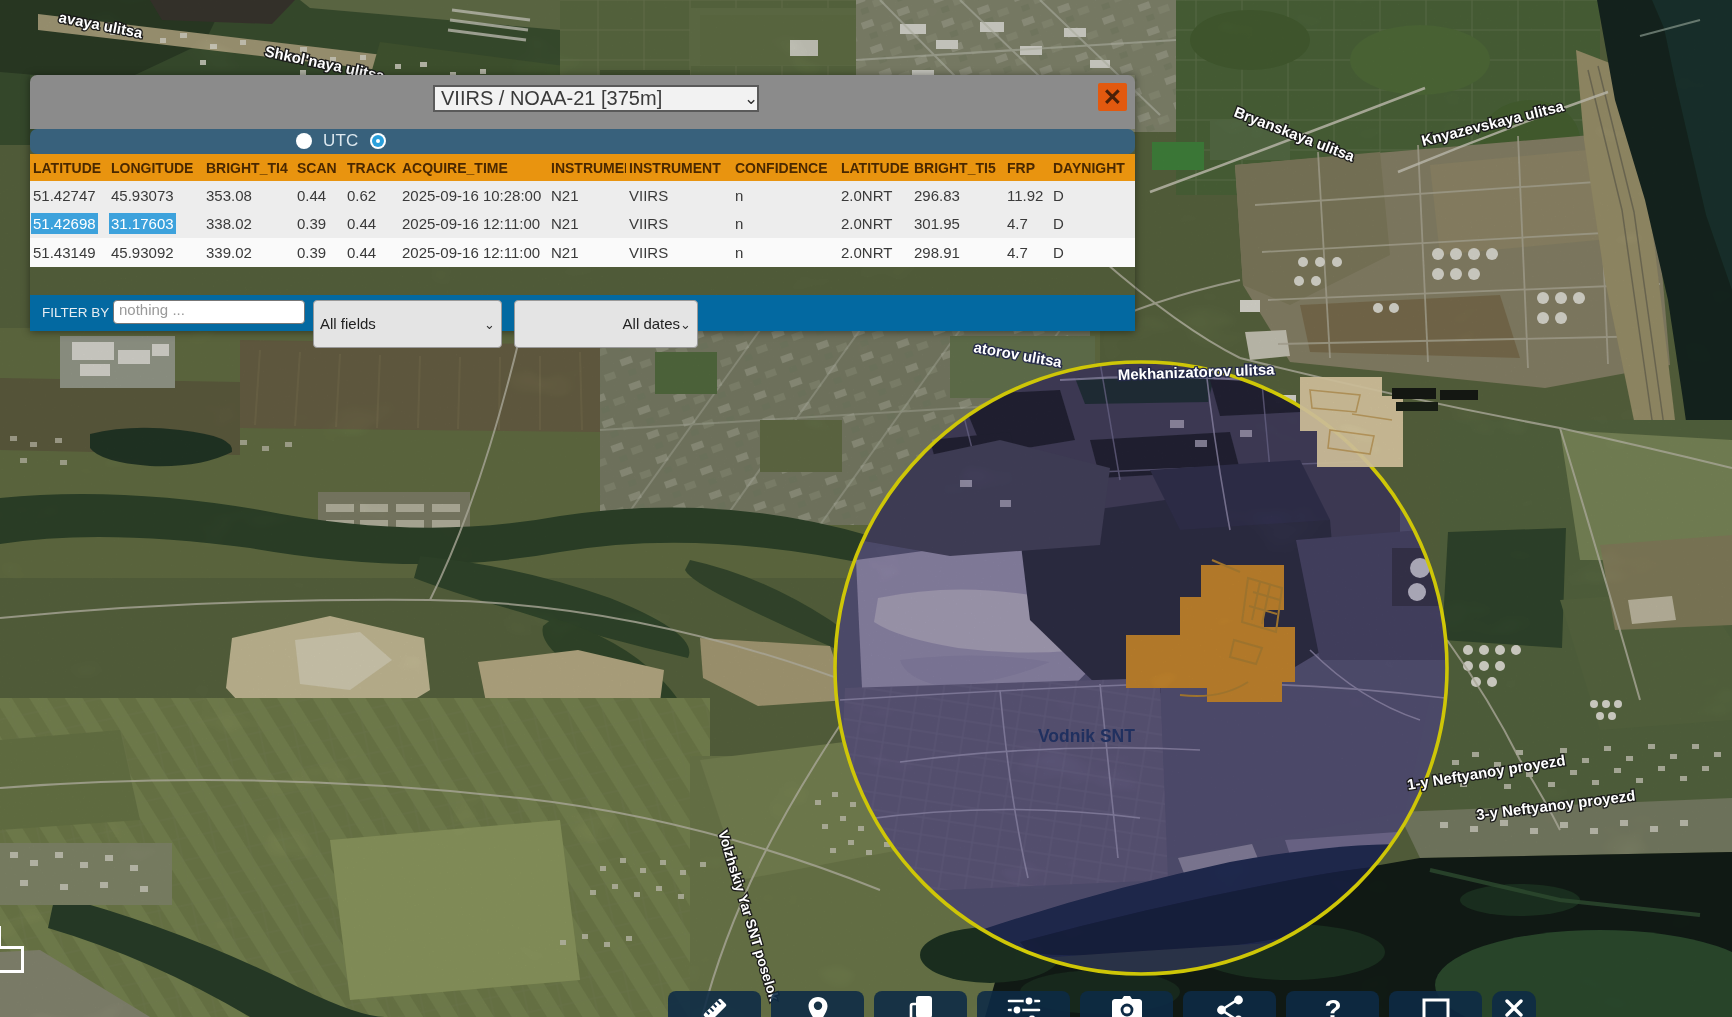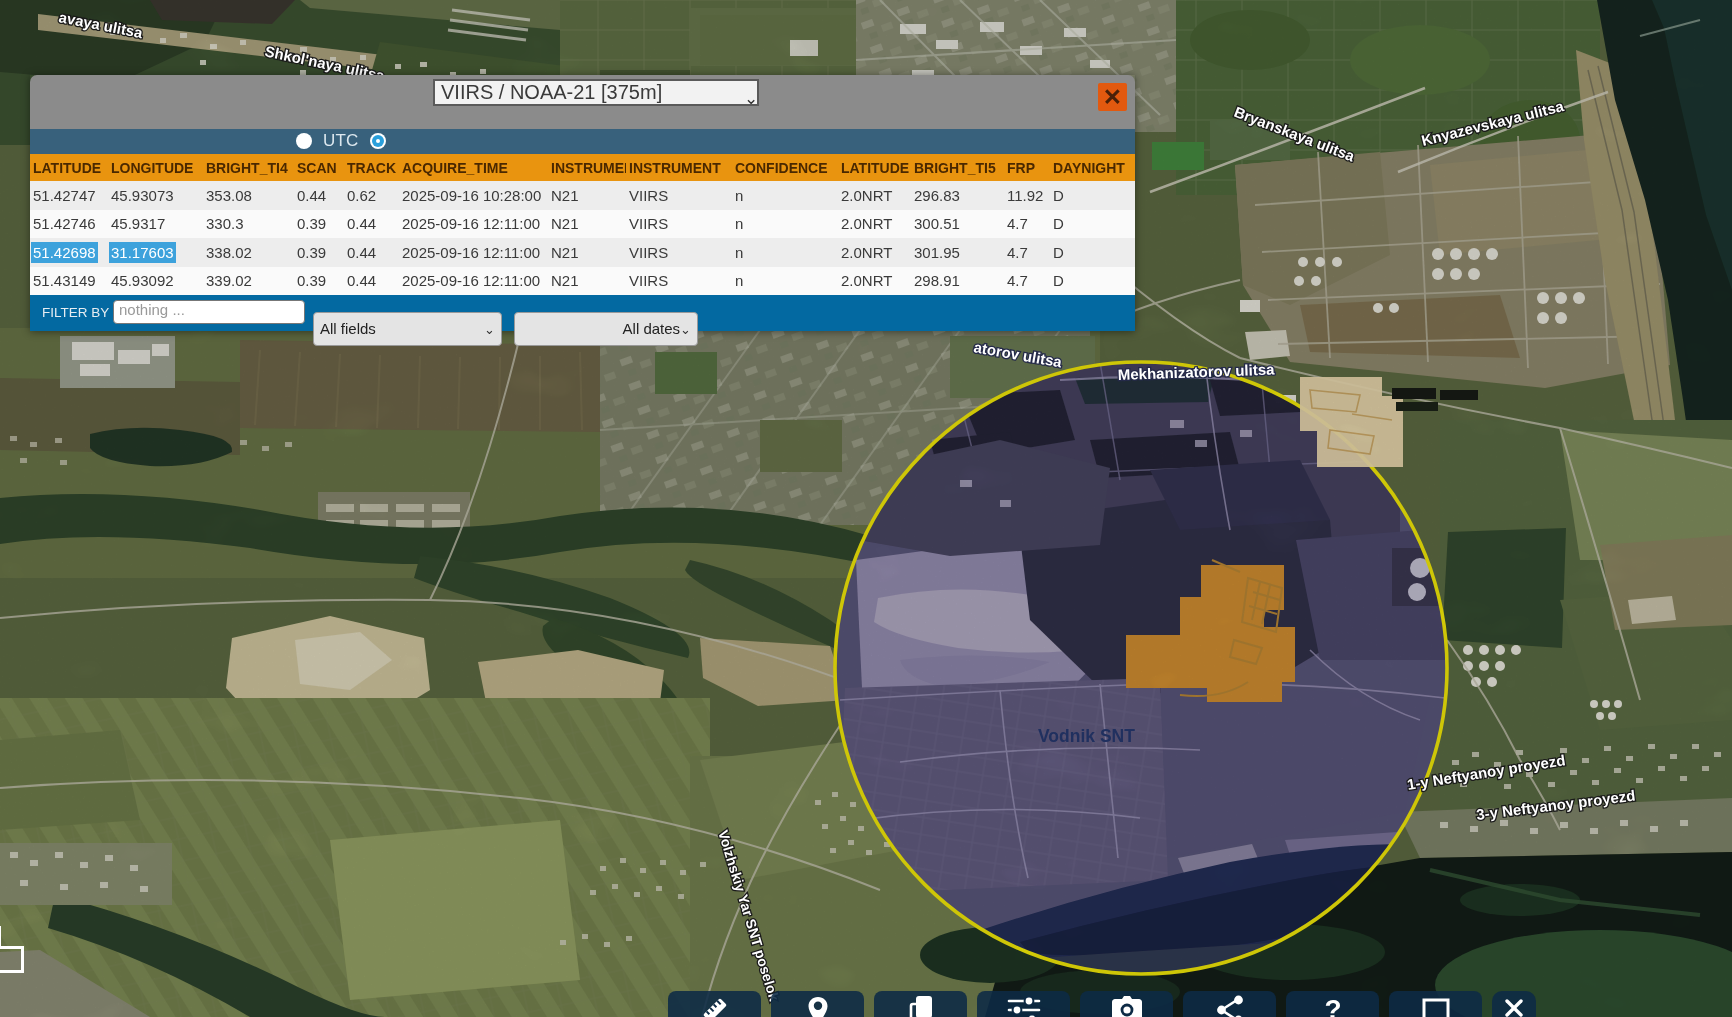--- a/index.html
+++ b/index.html
@@ -1,36 +1,36 @@
 <!DOCTYPE html>
 <html><head>
 <meta charset="utf-8">
 <style>
 html,body{margin:0;padding:0;}
 #stage{position:relative;width:1732px;height:1017px;overflow:hidden;background:#5a683e;font-family:"Liberation Sans",sans-serif;}
 #map{position:absolute;left:0;top:0;}
 
 #panel{position:absolute;left:30px;top:75px;width:1105px;height:256px;font-family:"Liberation Sans",sans-serif;box-shadow:0 1px 8px rgba(0,0,0,0.45);}
 #phead{position:absolute;left:0;top:0;width:1105px;height:54px;background:#8b8b8b;border-radius:7px 7px 0 0;}
-#psel{position:absolute;left:403px;top:4px;width:310px;height:23px;background:#f2f2f2;border:2px solid #5a5a5a;color:#3a3a3a;font-size:20px;font-family:"Liberation Sans",sans-serif;padding:0px 6px 0 6px;}
+#psel{position:absolute;left:403px;top:10px;width:310px;height:23px;background:#f2f2f2;border:2px solid #5a5a5a;color:#3a3a3a;font-size:20px;font-family:"Liberation Sans",sans-serif;padding:0px 6px 0 6px;}
 #pselchev{position:absolute;left:714px;top:13px;color:#333;font-size:17px;}
 #pclose{position:absolute;left:1068px;top:8px;width:29px;height:28px;background:#e2590f;color:#4a2008;font-weight:bold;font-size:23px;text-align:center;line-height:28px;border-radius:2px;}
-#pradio{position:absolute;left:0;top:54px;width:1105px;height:25px;background:#38617c;color:#dde8ef;font-size:17px;letter-spacing:0.2px;}
+#pradio{position:absolute;left:0;top:54px;width:1105px;height:25px;background:#38617c;color:#dde8ef;font-size:17px;letter-spacing:0.2px;border-radius:7px;}
 .rdot{position:absolute;border-radius:50%;}
 #prtable{position:absolute;left:0;top:79px;width:1105px;}
 table{border-collapse:collapse;table-layout:fixed;width:1105px;font-size:15px;color:#3a3a3a;}
 th{background:#e9940f;color:#4a2800;font-size:14px;text-align:left;font-weight:bold;height:27px;padding:0 0 0 3px;white-space:nowrap;overflow:hidden;}
 td{height:28.5px;padding:0 0 0 3px;white-space:nowrap;overflow:hidden;}
 tr.odd td{background:#ededed;}
 tr.even td{background:#fafafa;}
 .hl{background:#3da2dc;color:#fff;padding:2px 2px 2px 2px;margin-left:-2px;}
 #pfoot{position:absolute;left:0;top:220px;width:1105px;height:36px;background:#0369a1;}
 #pfoot .lbl{position:absolute;left:12px;top:10px;color:#e6edf2;font-size:13.5px;}
 #pfin{position:absolute;left:83px;top:5px;width:180px;height:22px;border:1px solid #777;border-radius:4px;background:#fff;color:#999;font-size:15px;padding:0 5px;font-family:"Liberation Sans",sans-serif;}
-.psel2{position:absolute;top:5px;height:24px;background:#e4e4e4;border:1px solid #999;border-radius:4px;color:#222;font-size:15px;padding:4px 6px;line-height:23px;margin-top:12px;}
+.psel2{position:absolute;top:5px;height:24px;background:#e4e4e4;border:1px solid #999;border-radius:4px;color:#222;font-size:15px;padding:11px 6px;line-height:23px;}
 .chev{float:right;font-size:13px;color:#333;margin-top:1px;}
 
 .tbtn{position:absolute;top:991px;width:93px;height:40px;background:rgba(13,42,69,0.88);border-radius:8px;}
 .tbtn svg{position:absolute;left:50%;top:2px;transform:translateX(-50%);}
 #whitebox{position:absolute;left:-16px;top:946px;width:34px;height:21px;background:transparent;border:3px solid #fff;}#whitebox2{position:absolute;left:-2px;top:926px;width:3px;height:22px;background:#fff;}
 </style>
 </head>
 <body>
 <div id="stage">
 <svg id="map" width="1732" height="1017" viewBox="0 0 1732 1017">
@@ -565,35 +565,20 @@
               <td>0.62</td>
               <td>2025-09-16 10:28:00</td>
               <td>N21</td>
               <td>VIIRS</td>
               <td>n</td>
               <td>2.0NRT</td>
               <td>296.83</td>
               <td>11.92</td>
               <td>D</td>
             </tr>
- <tr class="even">
-              <td>51.42746</td>
-              <td>45.9317</td>
-              <td>330.3</td>
-              <td>0.39</td>
-              <td>0.44</td>
-              <td>2025-09-16 12:11:00</td>
-              <td>N21</td>
-              <td>VIIRS</td>
-              <td>n</td>
-              <td>2.0NRT</td>
-              <td>300.51</td>
-              <td>4.7</td>
-              <td>D</td>
-            </tr>
  <tr class="odd">
               <td><span class="hl">51.42698</span></td>
               <td><span class="hl">31.17603</span></td>
               <td>338.02</td>
               <td>0.39</td>
               <td>0.44</td>
               <td>2025-09-16 12:11:00</td>
               <td>N21</td>
               <td>VIIRS</td>
               <td>n</td>

